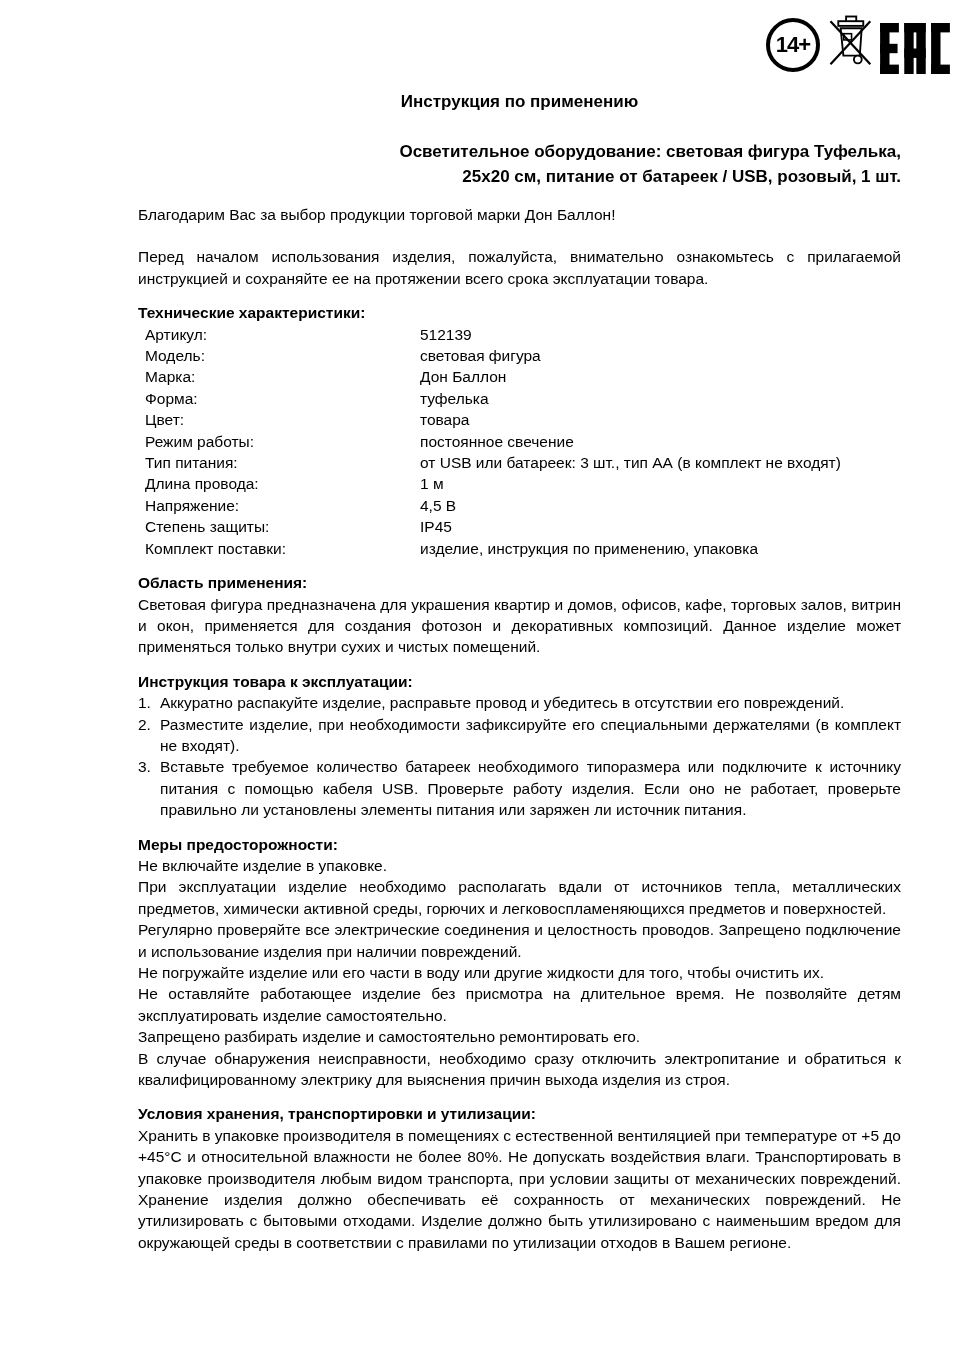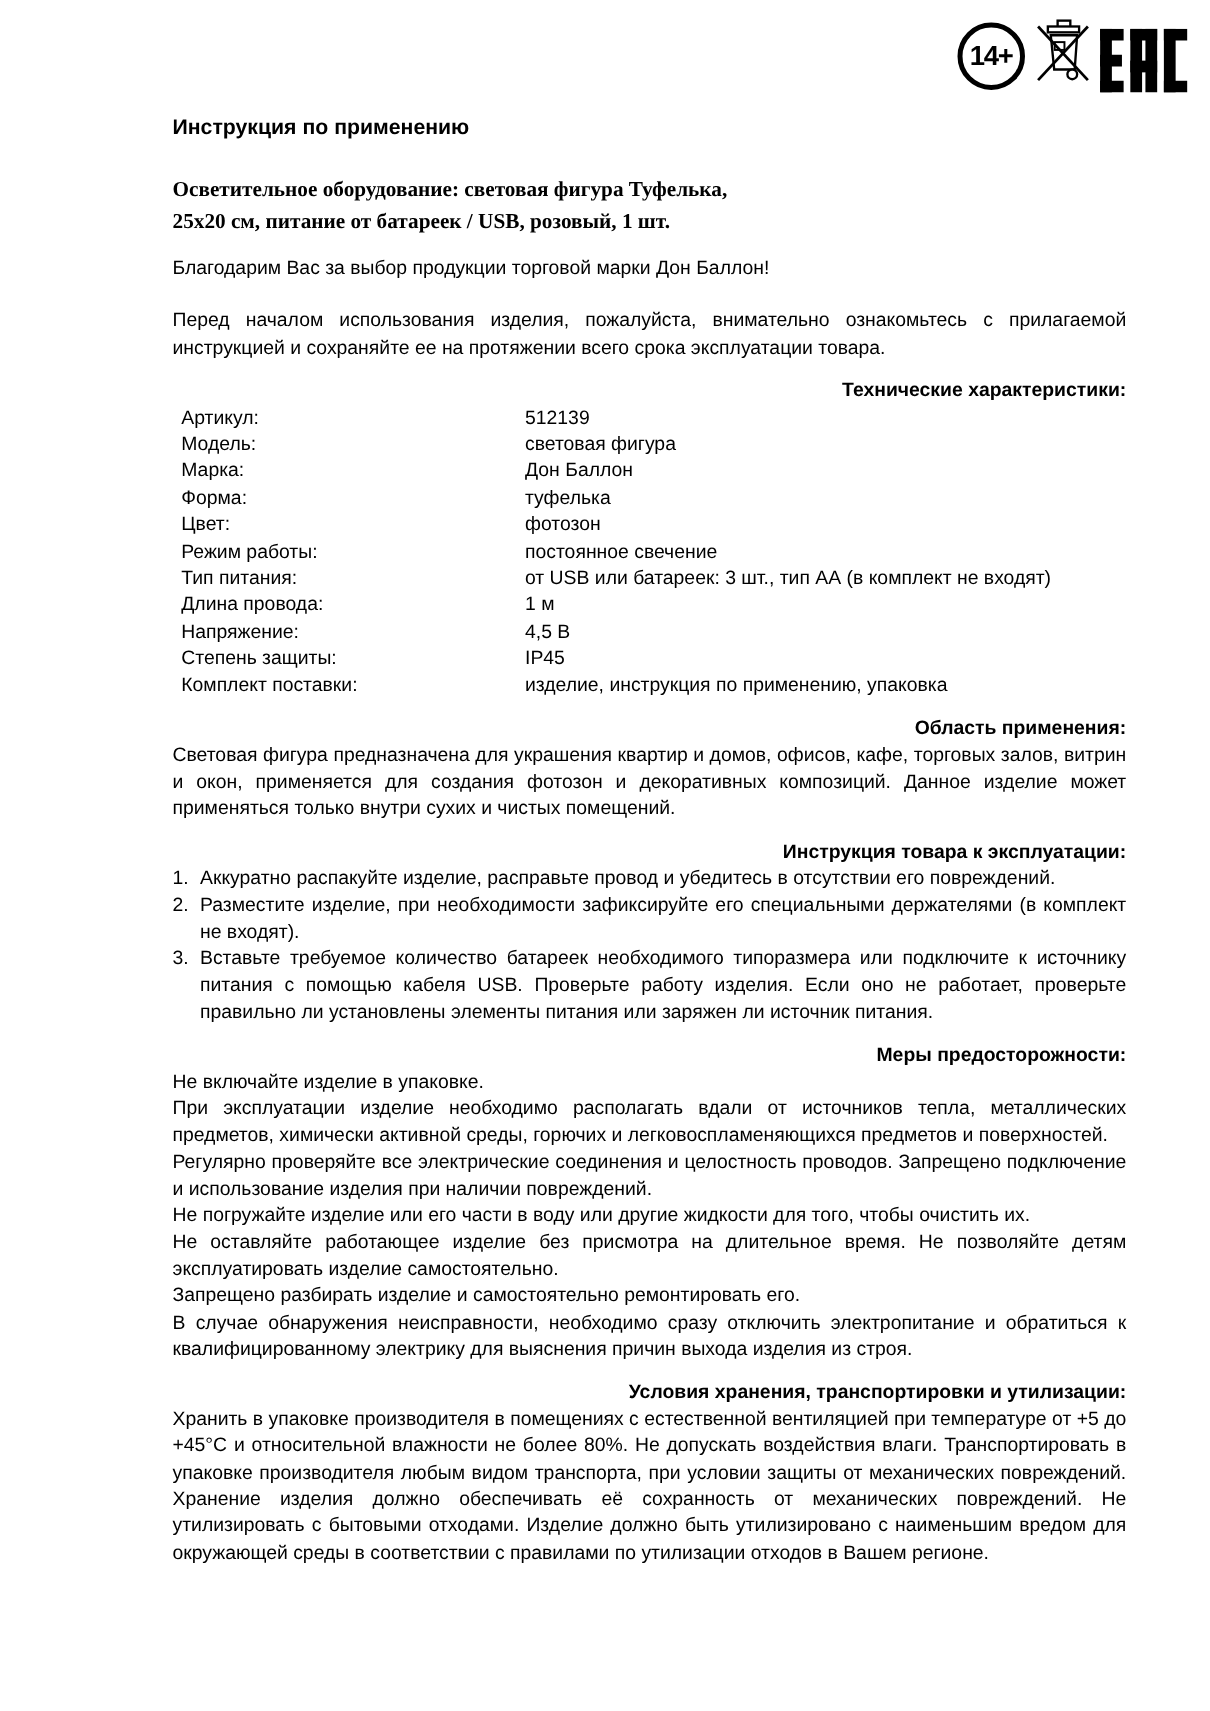--- a/index.html
+++ b/index.html
@@ -25,29 +25,29 @@
   }
   .bin-icon { display:block; }
   .eac-icon { display:block; margin-top:10px; }
 
   
   .content {
     position:absolute; left:138px; top:0;
     width:763px;
     font-size:15.5px; line-height:21.4px;
   }
-  .title   { font-size:17px; font-weight:bold; margin:91px 0 0 0; line-height:22px; }
-  .subtitle{ font-size:17px; font-weight:bold; text-align:left; margin:26px 0 0 0; line-height:25px;font-family:Liberation Serif, serif; }
+  .title   { font-size:17px; font-weight:bold; text-align:center; margin:91px 0 0 0; line-height:22px; }
+  .subtitle{ font-size:17px; font-weight:bold; text-align:right; margin:26px 0 0 0; line-height:25px; }
   .thanks  { margin:15px 0 0 0; }
   .notice  { margin:21px 0 0 0; }
   .just    { text-align:justify; }
   p { margin:0; }
 
   .section { margin-top:13px; }
-  .section-heading { font-size:15.5px; font-weight:bold; margin:0; line-height:21.4px;text-align:right; }
+  .section-heading { font-size:15.5px; font-weight:bold; margin:0; line-height:21.4px; }
 
   .spec-row  { padding-left:7px; display:flex; }
   .spec-label{ flex:0 0 275px; }
   .spec-value{ flex:1; }
 
   .list-item { position:relative; padding-left:22px; }
   .list-num  { position:absolute; left:0; top:0; }
 </style>
 </head>
 <body>
@@ -110,21 +110,21 @@
       <div class="spec-row">
         <span class="spec-label">Марка:</span>
         <span class="spec-value">Дон Баллон</span>
       </div>
       <div class="spec-row">
         <span class="spec-label">Форма:</span>
         <span class="spec-value">туфелька</span>
       </div>
       <div class="spec-row">
         <span class="spec-label">Цвет:</span>
-        <span class="spec-value">фотозон</span>
+        <span class="spec-value">товара</span>
       </div>
       <div class="spec-row">
         <span class="spec-label">Режим работы:</span>
         <span class="spec-value">постоянное свечение</span>
       </div>
       <div class="spec-row">
         <span class="spec-label">Тип питания:</span>
         <span class="spec-value">от USB или батареек: 3 шт., тип АА (в комплект не входят)</span>
       </div>
       <div class="spec-row">

